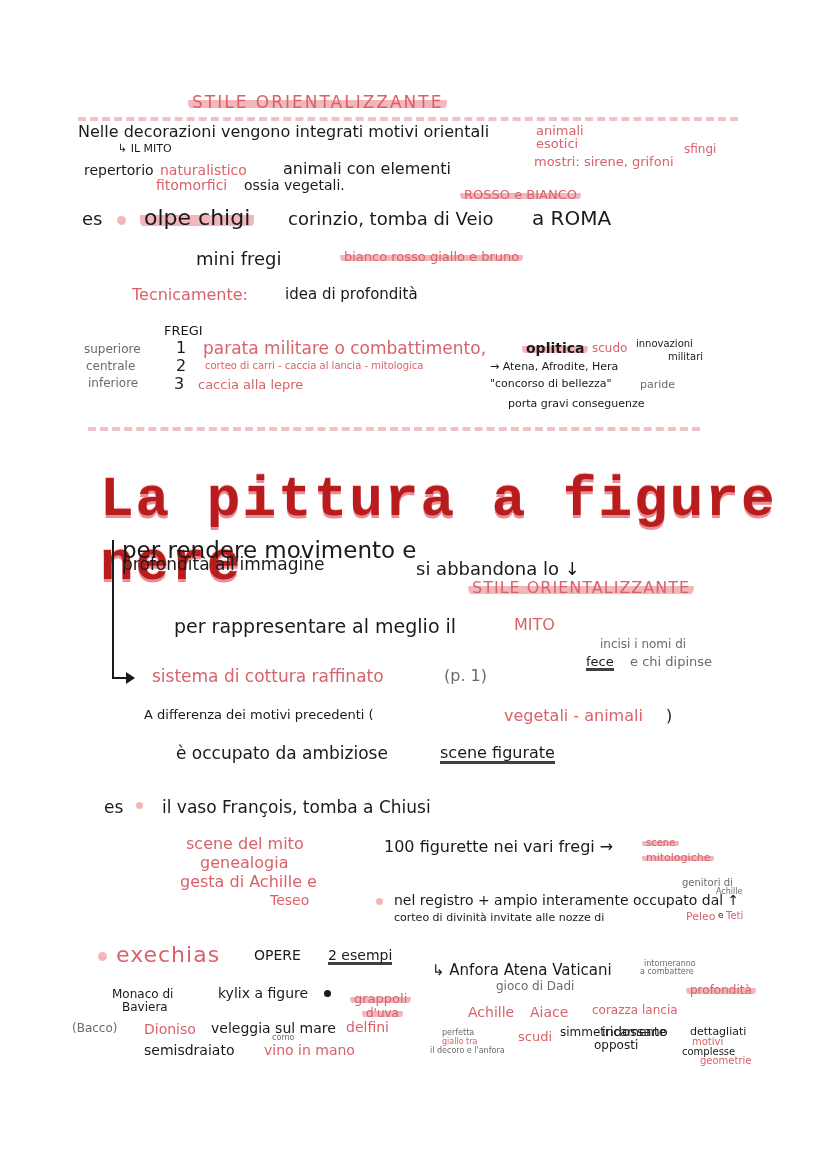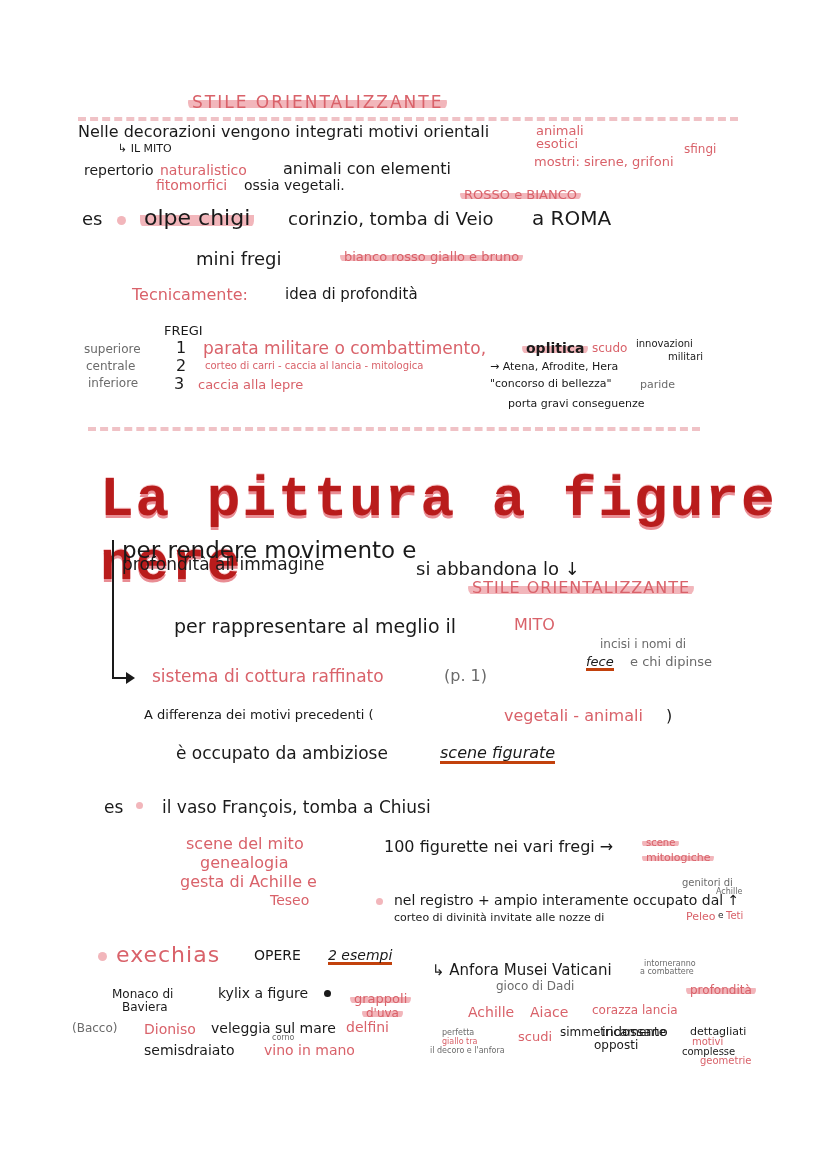--- a/index.html
+++ b/index.html
@@ -3,21 +3,21 @@
 <meta charset="utf-8">
 <style>
   html, body { margin: 0; padding: 0; background: #ffffff; }
   body { width: 828px; height: 1152px; position: relative; overflow: hidden;
          font-family: "DejaVu Sans", sans-serif; color: #1a1a1a; }
   .t { position: absolute; white-space: nowrap; line-height: 1; }
   .blk { color: #1a1a1a; }
   .red { color: #d9626a; }
   .gray { color: #6b6b6b; }
   .hl { background: linear-gradient(transparent 35%, #f2b6bb 35%, #f2b6bb 85%, transparent 85%); border-radius: 8px; padding: 0 4px; }
-  .ul { border-bottom: 3px solid #c2410c; font-style: italic; }
+  .ul { border-bottom: 3px solid #404040; }
   .dash { position: absolute; height: 0; border-top: 4px dashed #f0c2c6; }
   .title { position: absolute; left: 100px; top: 468px; font-family: Liberation Mono, monospace; font-weight: bold;
            font-size: 56px; color: #b91c1c; letter-spacing: 2px;
            text-shadow: 0 3px 0 #e98d94, 0 -1px 0 #f7c9cc; }
   .vline { position: absolute; left: 112px; top: 540px; width: 2px; height: 138px; background: #1a1a1a; }
   .hline { position: absolute; left: 112px; top: 677px; width: 16px; height: 2px; background: #1a1a1a; }
   .arrowhead { position: absolute; left: 126px; top: 672px; width: 0; height: 0;
                border-top: 6px solid transparent; border-bottom: 6px solid transparent; border-left: 9px solid #1a1a1a; }
   .dot { position: absolute; width: 9px; height: 9px; border-radius: 50%; background: #f2b6bb; }
   .bdot { position: absolute; width: 7px; height: 7px; border-radius: 50%; background: #1a1a1a; }
@@ -143,21 +143,21 @@
 <div class="t red hl" style="left:362px;top:1007px;font-size:12px;">d'uva</div>
 
 <div class="t gray" style="left:72px;top:1022px;font-size:12px;">(Bacco)</div>
 <div class="t red" style="left:144px;top:1022px;font-size:14px;">Dioniso</div>
 <div class="t blk" style="left:211px;top:1021px;font-size:14px;">veleggia sul mare</div>
 <div class="t red" style="left:346px;top:1020px;font-size:14px;">delfini</div>
 <div class="t blk" style="left:144px;top:1043px;font-size:14px;">semisdraiato</div>
 <div class="t gray" style="left:272px;top:1034px;font-size:8px;">corno</div>
 <div class="t red" style="left:264px;top:1043px;font-size:14px;">vino in mano</div>
 
-<div class="t blk" style="left:432px;top:963px;font-size:15px;">↳ Anfora Musei Vaticani</div>
+<div class="t blk" style="left:432px;top:963px;font-size:15px;">↳ Anfora Atena Vaticani</div>
 <div class="t gray" style="left:644px;top:960px;font-size:8px;">intorneranno</div>
 <div class="t gray" style="left:640px;top:968px;font-size:8px;">a combattere</div>
 <div class="t gray" style="left:496px;top:980px;font-size:12px;">gioco di Dadi</div>
 <div class="t red" style="left:468px;top:1005px;font-size:14px;">Achille</div>
 <div class="t red" style="left:530px;top:1005px;font-size:14px;">Aiace</div>
 <div class="t blk" style="left:602px;top:991px;font-size:13px;margin-top:34px;">indossano</div>
 <div class="t red" style="left:592px;top:1004px;font-size:12px;">corazza lancia</div>
 <div class="t red hl" style="left:686px;top:984px;font-size:12px;">profondità</div>
 
 <div class="t gray" style="left:442px;top:1029px;font-size:8px;">perfetta</div>

